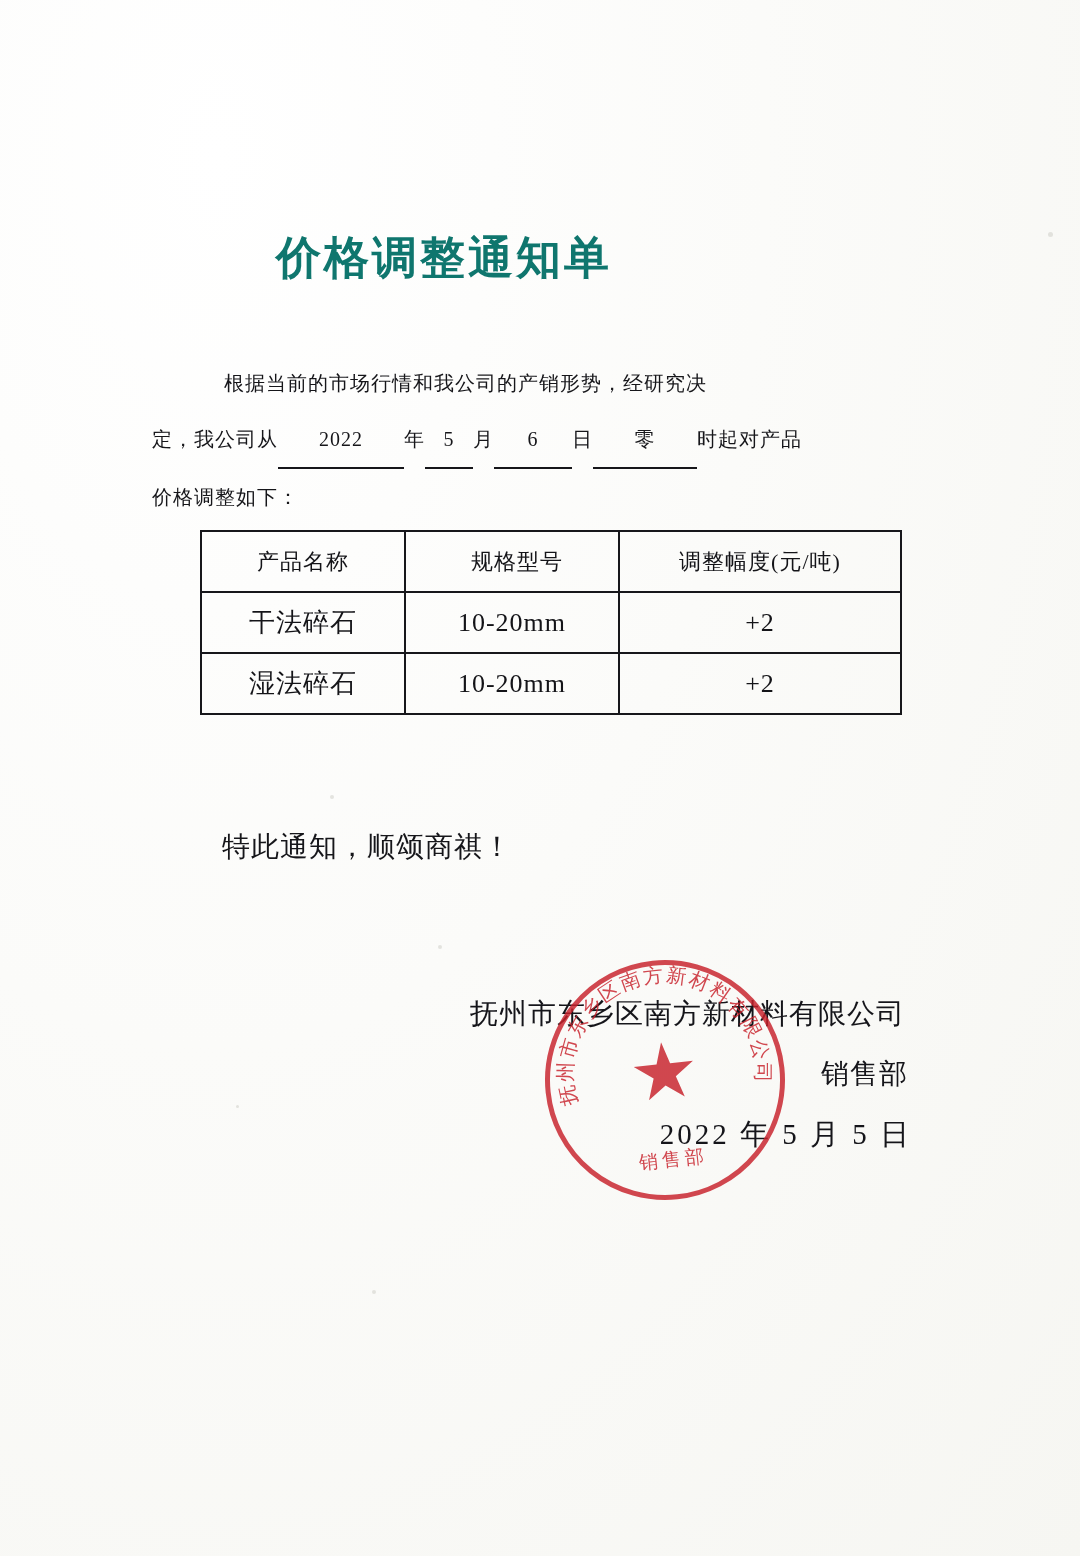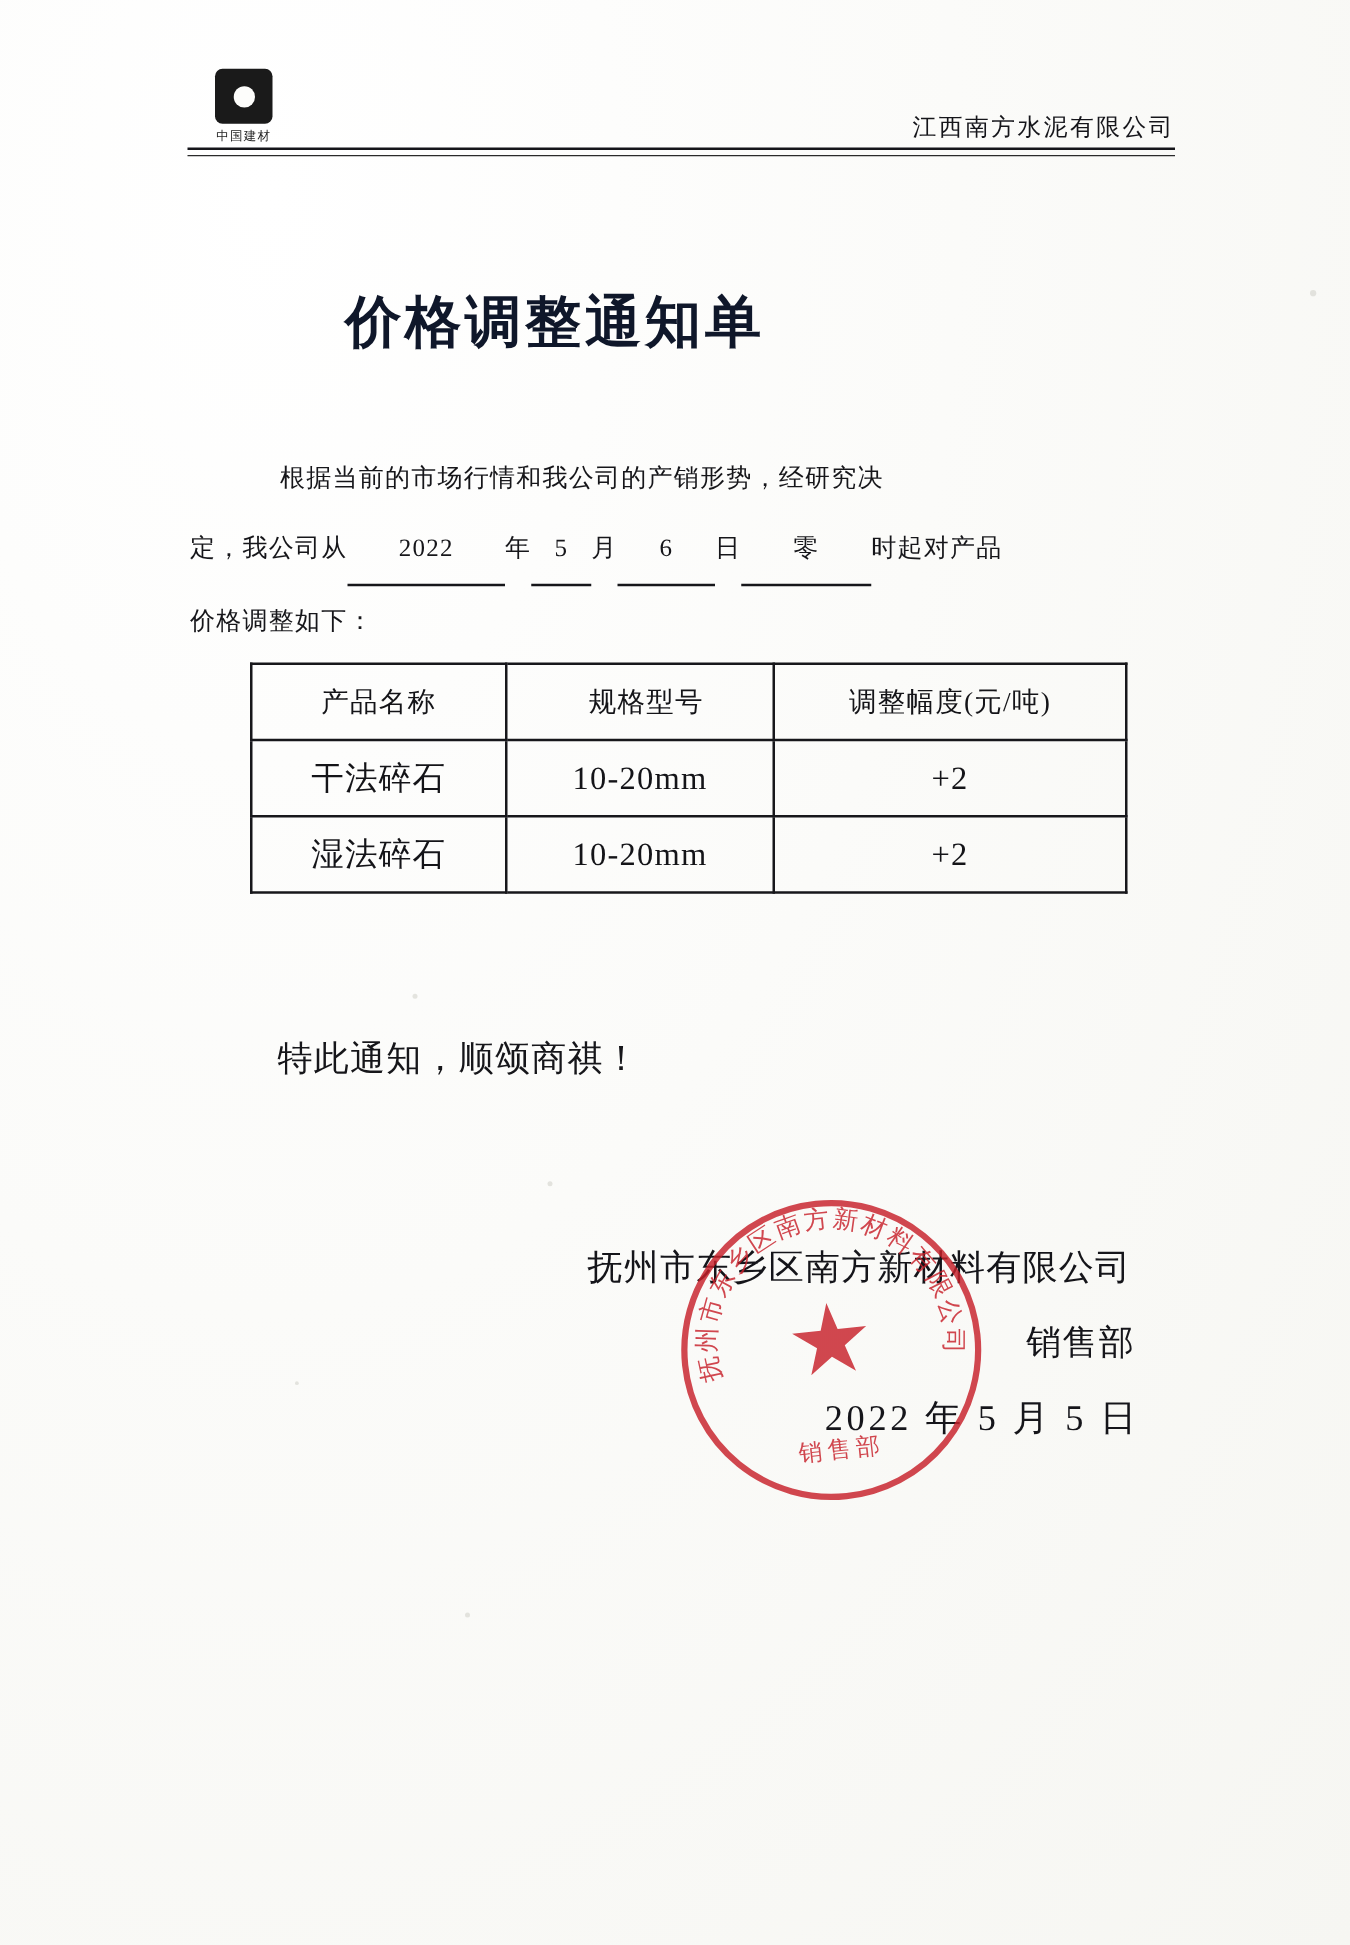--- a/index.html
+++ b/index.html
@@ -99,21 +99,21 @@
   .doc-title {
     position: absolute;
     left: 0;
     top: 228px;
     width: 888px;
     text-align: center;
     font-family: "Liberation Serif", serif;
     font-weight: bold;
     font-size: 45px;
     letter-spacing: 3px;
-    color: #0f172a;
+    color: #0f766e;
   }
 
   
   .body-block {
     position: absolute;
     left: 152px;
     top: 355px;
     width: 790px;
     font-size: 20px;
     line-height: 56px;
@@ -258,29 +258,20 @@
     border-radius: 50%;
     opacity: 0.55;
   }
 </style>
 </head>
 <body>
 
 <div class="page">
   <div class="paper-tint"></div>
 
-  <div class="letterhead">
-    <div class="logo-wrap">
-      <div class="logo-mark"></div>
-      <div class="logo-text">中国建材</div>
-    </div>
-    <div class="company-name">江西南方水泥有限公司</div>
-    <div class="head-rule"></div>
-    <div class="head-rule thin"></div>
-  </div>
 
   <div class="doc-title">价格调整通知单</div>
 
   <div class="body-block">
     <div class="line">
       <span class="indent"></span><span>根据当前的市场行情和我公司的产销形势，经研究决</span>
     </div>
     <div class="line">
       <span>定，我公司从</span><span class="fill w-year">2022</span><span>年</span><span class="fill w-month">5</span><span>月</span><span class="fill w-day">6</span><span>日</span><span class="fill w-hour">零</span><span>时起对产品</span>
     </div>

